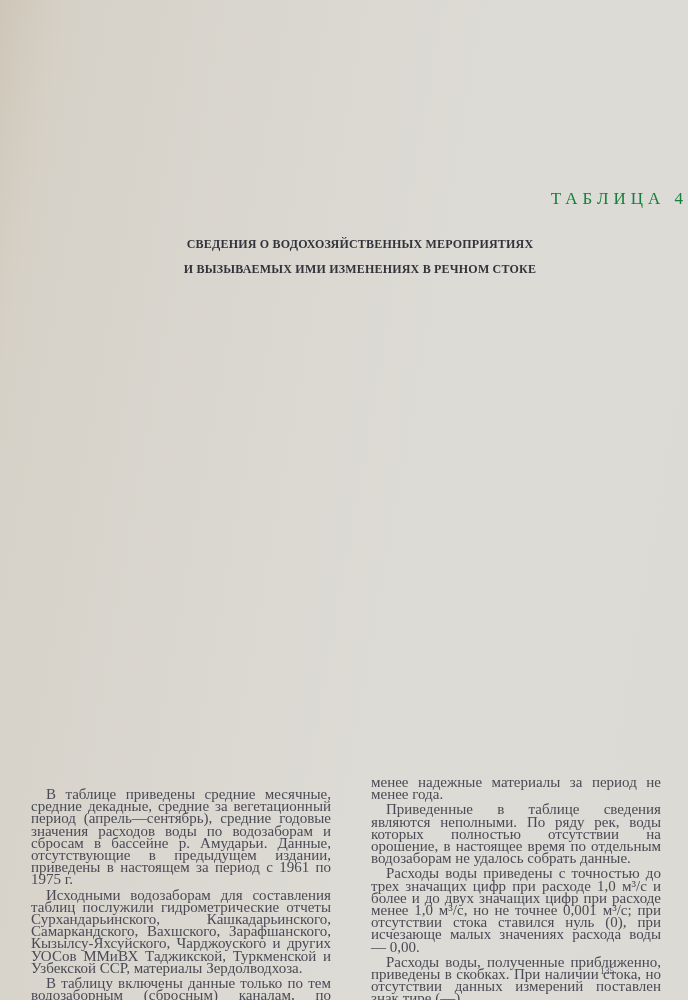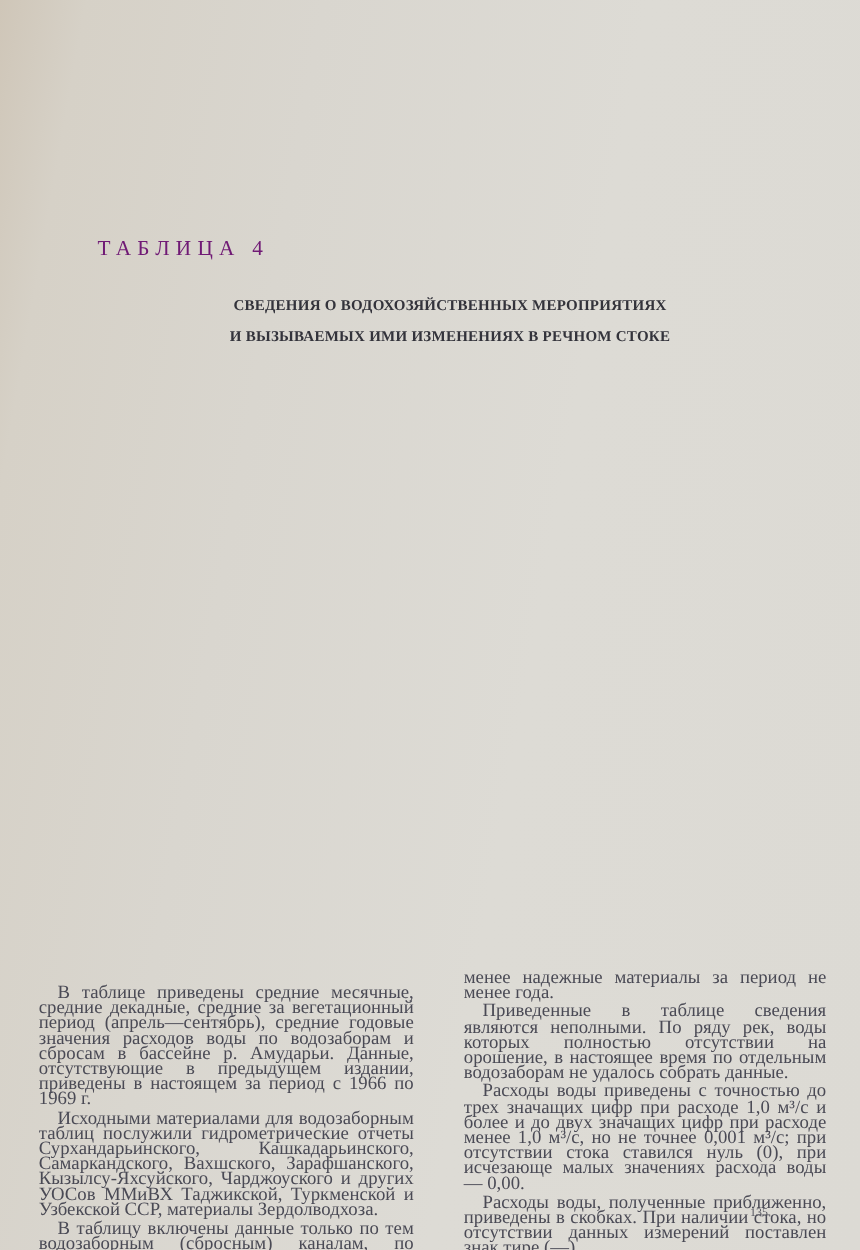--- a/index.html
+++ b/index.html
@@ -20,26 +20,26 @@
       left: 0;
       top: 0;
       width: 688px;
       height: 1000px;
     }
     .table-label {
       position: absolute;
       top: 189px;
       left: 0;
       width: 688px;
-      text-align: left;
+      text-align: right;
       padding-left: 78px;
       box-sizing: border-box;
       font-size: 17px;
       letter-spacing: 5px;
-      color: #701a75;
+      color: #15803d;
       font-weight: normal;
     }
     .title {
       position: absolute;
       top: 232px;
       left: 60px;
       width: 600px;
       text-align: center;
       font-size: 12px;
       font-weight: bold;
@@ -84,22 +84,22 @@
 
   <div class="table-label">ТАБЛИЦА 4</div>
 
   <h1 class="title" style="margin:0;">
     <span class="line">СВЕДЕНИЯ О ВОДОХОЗЯЙСТВЕННЫХ  МЕРОПРИЯТИЯХ</span>
     <span class="line">И ВЫЗЫВАЕМЫХ ИМИ ИЗМЕНЕНИЯХ  В РЕЧНОМ СТОКЕ</span>
   </h1>
 
   <div class="columns">
     <div class="col left">
-      <p>В таблице приведены средние месячные, средние декадные, средние за вегетационный период (апрель—сентябрь), средние годовые значения расходов воды по водозаборам и сбросам в бассейне р. Амударьи. Данные, отсутствующие в предыдущем издании, приведены в настоящем за период с 1966 по 1969 г.</p>
-      <p>Исходными материалами для водозаборным таблиц послужили гидрометрические отчеты Сурхандарьинского, Кашкадарьинского, Самаркандского, Вахшского, Зарафшанского, Кызылсу-Яхсуйского, Чарджоуского и других УОСов ММиВХ Таджикской, Туркменской и Узбекской ССР, материалы Зердолводхоза.</p>
+      <p>В таблице приведены средние месячные, средние декадные, средние за вегетационный период (апрель—сентябрь), средние годовые значения расходов воды по водозаборам и сбросам в бассейне р. Амударьи. Данные, отсутствующие в предыдущем издании, приведены в настоящем за период с 1961 по 1975 г.</p>
+      <p>Исходными водозаборам для составления таблиц послужили гидрометрические отчеты Сурхандарьинского, Кашкадарьинского, Самаркандского, Вахшского, Зарафшанского, Кызылсу-Яхсуйского, Чарджоуского и других УОСов ММиВХ Таджикской, Туркменской и Узбекской ССР, материалы Зердолводхоза.</p>
       <p>В таблицу включены данные только по тем водозаборным (сбросным) каналам, по которым имеются более или</p>
     </div>
     <div class="col right">
       <p class="noindent">менее надежные материалы за период не менее года.</p>
       <p>Приведенные в таблице сведения являются неполными. По ряду рек, воды которых полностью отсутствии на орошение, в настоящее время по отдельным водозаборам не удалось собрать данные.</p>
       <p>Расходы воды приведены с точностью до трех значащих цифр при расходе 1,0 м³/с и более и до двух значащих цифр при расходе менее 1,0 м³/с, но не точнее 0,001 м³/с; при отсутствии стока ставился нуль (0), при исчезающе малых значениях расхода воды — 0,00.</p>
       <p>Расходы воды, полученные приближенно, приведены в скобках. При наличии стока, но отсутствии данных измерений поставлен знак тире (—).</p>
     </div>
   </div>
 

